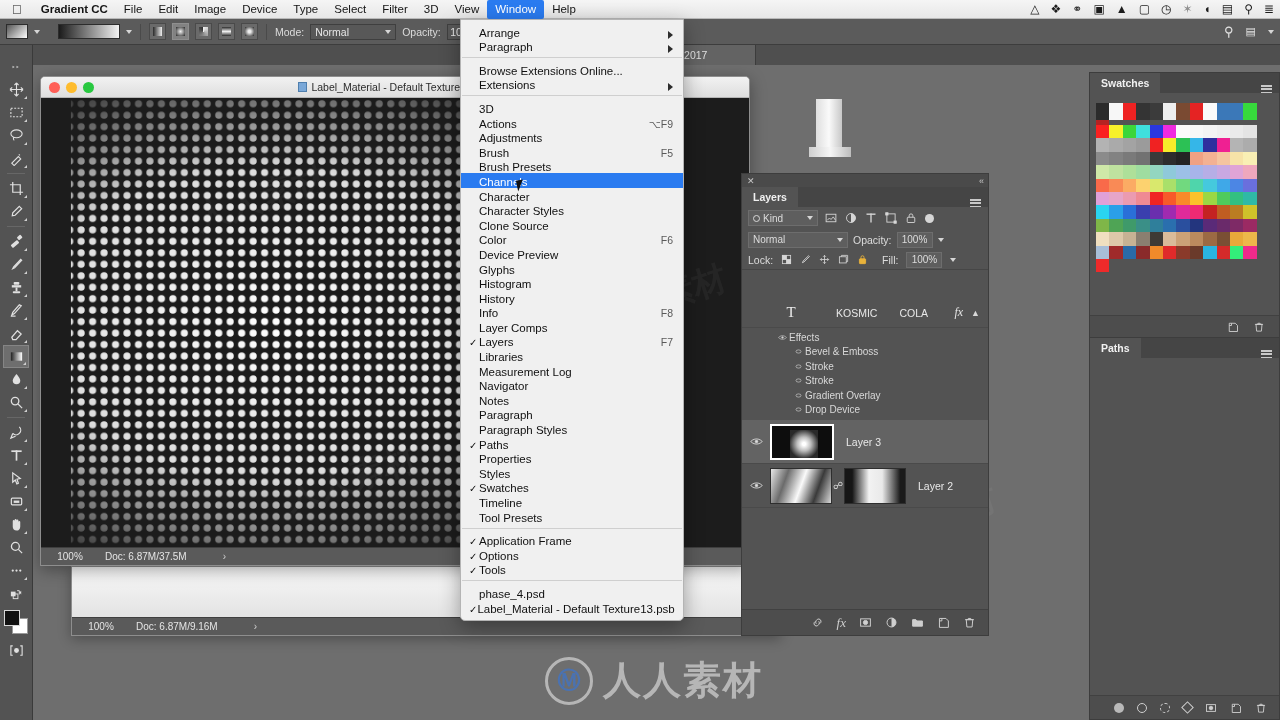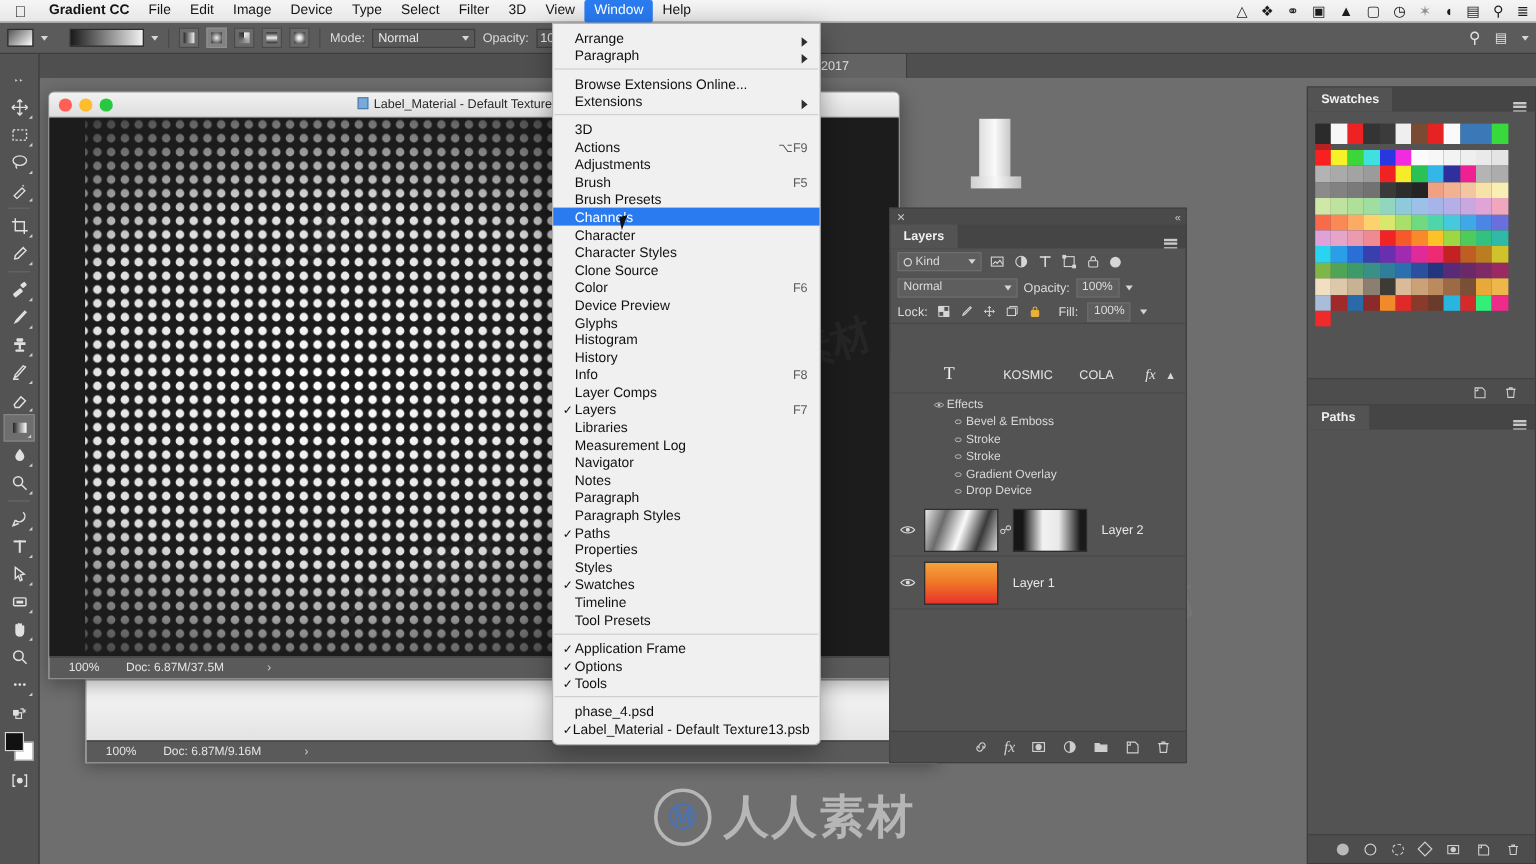--- a/index.html
+++ b/index.html
@@ -792,44 +792,46 @@
         <div class="fxrow" style="padding-left:50px;">
           <span class="eyesm">
               <svg viewBox="0 0 18 10" fill="none" stroke="#d8d8d8" stroke-width="1.2">
                 <ellipse cx="9" cy="5" rx="5" ry="3.2"></ellipse>
               </svg>
             </span>
           <span>Drop Device</span>
         </div>
       </div>
 
+      <div class="lrow sel" style="height:44px;">
+        <div class="eye">
+          <svg viewBox="0 0 18 10" fill="none" stroke="#dcdcdc" stroke-width="1.2">
+              <path d="M1 5s3-3.6 8-3.6S17 5 17 5s-3 3.6-8 3.6S1 5 1 5z"></path>
+              <circle cx="9" cy="5" r="1.7" fill="#dcdcdc"></circle>
+            </svg>
+        </div>
+        <div class="thumb selb" style="width:64px;height:36px;background:#0d0d0d;position:relative;overflow:hidden;">
+          <div style="position:absolute;left:18px;top:4px;width:28px;height:28px;background:radial-gradient(circle,#fff 8%,#bdbdbd 35%,#2a2a2a 75%);"></div>
+        </div>
+        <span class="lname">Layer 3</span>
+      </div>
 
       <div class="lrow" style="height:44px;">
         <div class="eye">
           <svg viewBox="0 0 18 10" fill="none" stroke="#dcdcdc" stroke-width="1.2">
               <path d="M1 5s3-3.6 8-3.6S17 5 17 5s-3 3.6-8 3.6S1 5 1 5z"></path>
               <circle cx="9" cy="5" r="1.7" fill="#dcdcdc"></circle>
             </svg>
         </div>
         <div class="thumb" style="width:62px;height:36px;background:linear-gradient(110deg,#e8e8e8,#6b6b6b,#fafafa,#3a3a3a,#dadada);"></div>
         <span style="width:12px;text-align:center;color:#d8d8d8;font-size:10px;">☍</span>
         <div class="thumb" style="width:62px;height:36px;margin-left:0;background:linear-gradient(90deg,#161616 12%,#f2f2f2 40%,#e9e9e9 62%,#1a1a1a 92%);"></div>
         <span class="lname">Layer 2</span>
       </div>
 
-      <div class="lrow" style="height:44px;">
-        <div class="eye">
-          <svg viewBox="0 0 18 10" fill="none" stroke="#dcdcdc" stroke-width="1.2">
-              <path d="M1 5s3-3.6 8-3.6S17 5 17 5s-3 3.6-8 3.6S1 5 1 5z"></path>
-              <circle cx="9" cy="5" r="1.7" fill="#dcdcdc"></circle>
-            </svg>
-        </div>
-        <div class="thumb" style="width:62px;height:36px;background:linear-gradient(#f7a23c,#f07a28 45%,#e8342a);"></div>
-        <span class="lname">Layer 1</span>
-      </div>
     </div>
 
     <div class="panelfoot">
       <svg viewBox="0 0 16 16" fill="none" stroke="#cfcfcf" stroke-width="1.2">
           <path d="M6.5 9.5a3 3 0 010-4l1.5-1.5a3 3 0 014 4L10.8 9.3"></path>
           <path d="M9.5 6.5a3 3 0 010 4L8 12a3 3 0 01-4-4l1.2-1.2"></path>
         </svg>
       <span style="font-style:italic;font-family:'Liberation Serif',serif;font-size:13px;color:#cfcfcf;">fx</span>
       <svg viewBox="0 0 16 16" fill="none" stroke="#cfcfcf" stroke-width="1.2">
           <rect x="2" y="3.5" width="12" height="9"></rect>

